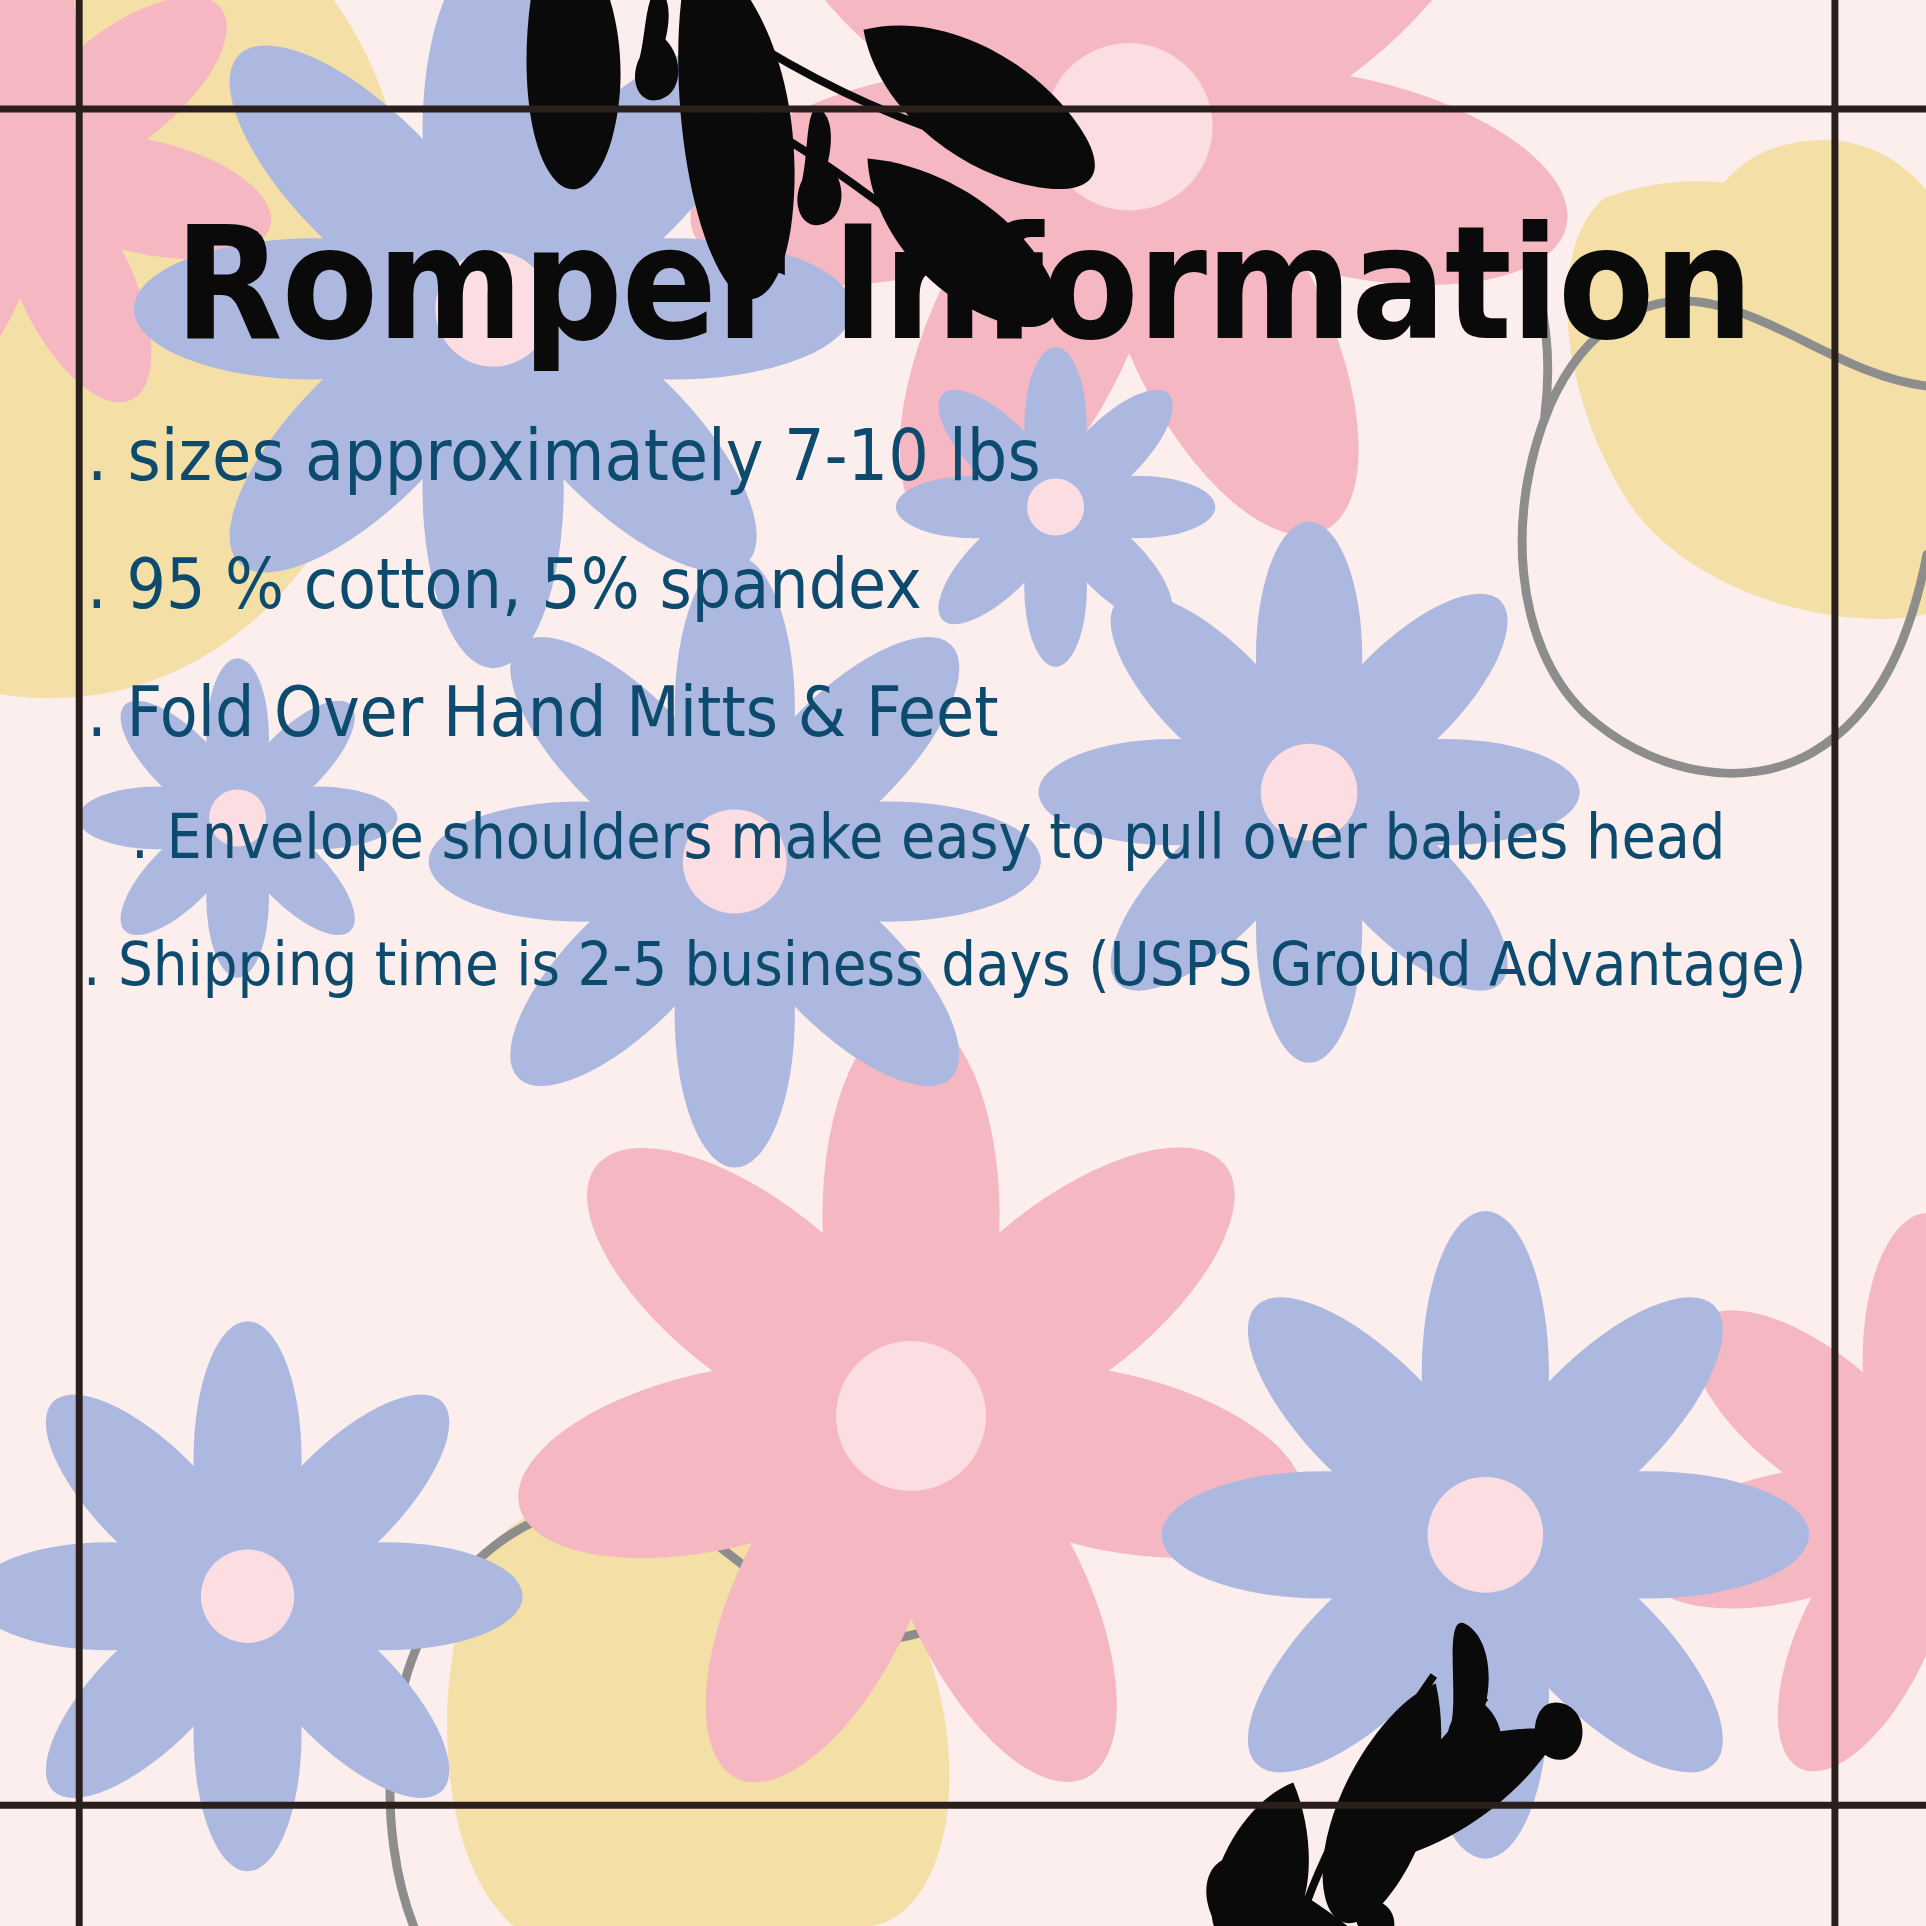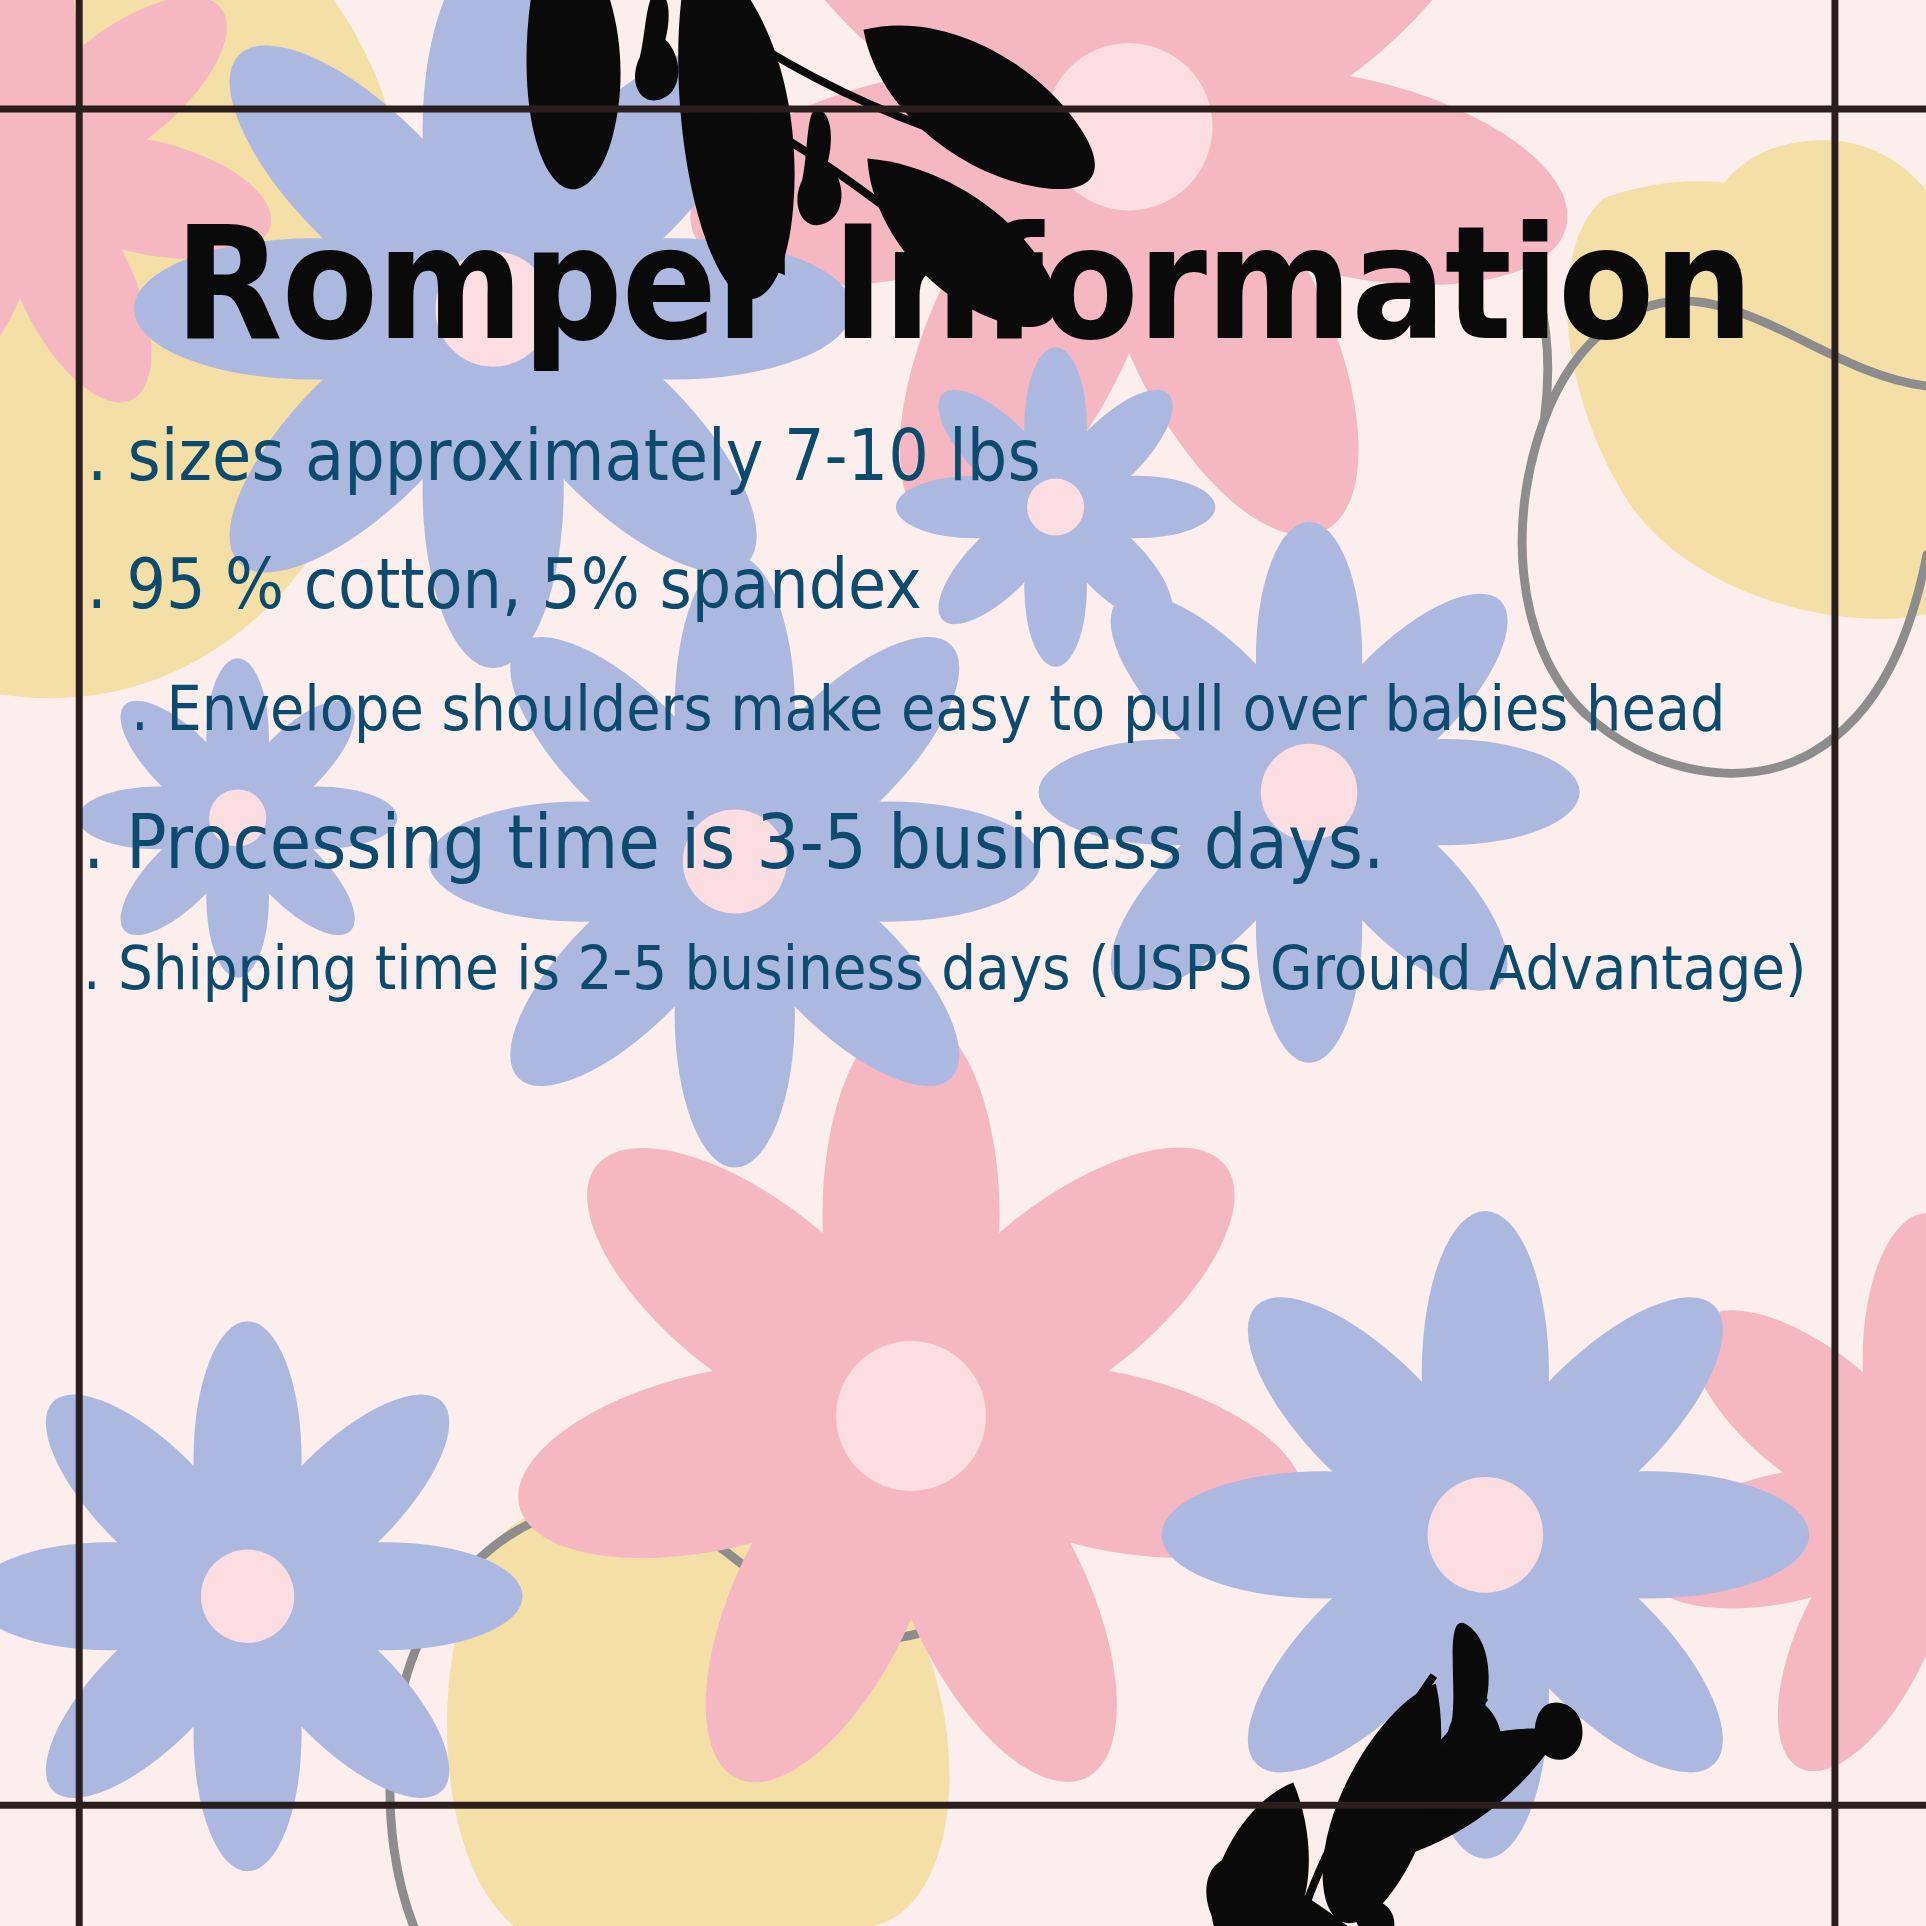--- a/index.html
+++ b/index.html
@@ -233,27 +233,27 @@
 
     <div class="bullets">
       <div class="bullet b0">
         <span>.</span>
         <span>sizes approximately 7-10 lbs</span>
       </div>
       <div class="bullet b1">
         <span>.</span>
         <span>95 % cotton, 5% spandex</span>
       </div>
+      <div class="bullet b2">
+        <span>.</span>
+        <span>Fold Over Hand Mitts  &amp;  Feet</span>
+      </div>
       <div class="bullet b4">
         <span>.</span>
         <span>Envelope shoulders make easy to pull over babies head</span>
-      </div>
-      <div class="bullet b5">
-        <span>.</span>
-        <span>Processing time is 3-5 business days.</span>
       </div>
       <div class="bullet b6">
         <span>.</span>
         <span>Shipping time is 2-5 business days (USPS Ground Advantage)</span>
       </div>
     </div>
 
   </div>
 </div>
 

